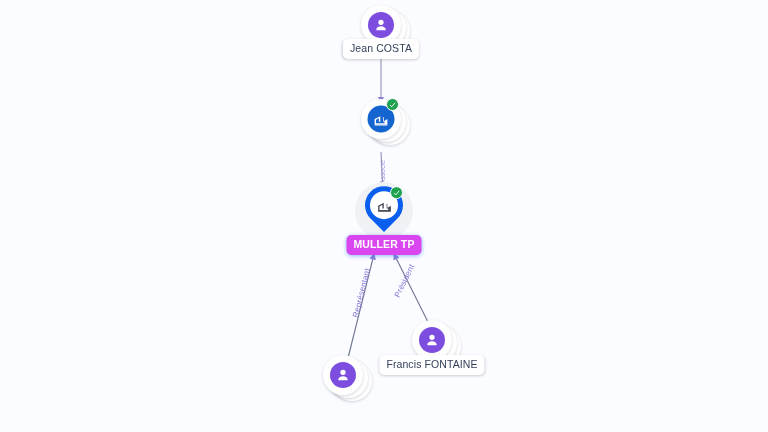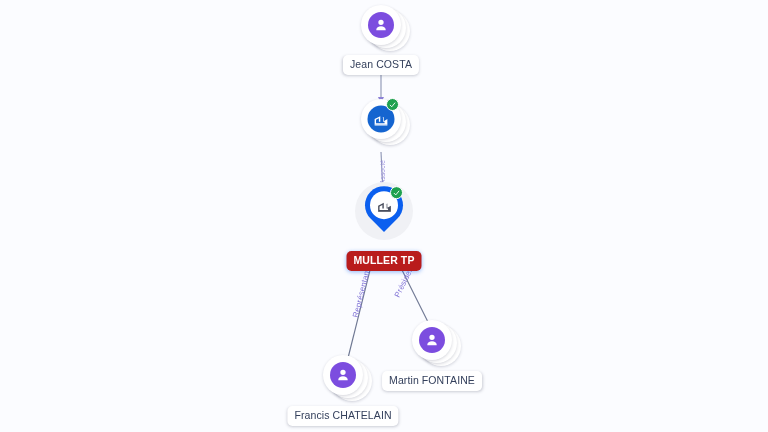--- a/index.html
+++ b/index.html
@@ -82,24 +82,23 @@
     transform: translate(-50%, 0);
     background: #ffffff;
     color: #34405c;
     font-size: 10.5px;
     line-height: 1;
     padding: 4px 7px 5px 7px;
     border-radius: 5px;
     white-space: nowrap;
     box-shadow: 0 1px 3px rgba(60,64,90,0.26);
     letter-spacing: 0.1px;
-    margin-top: 16px;
   }
   .node-label.selected {
-    background: #b91c1c;
+    background: #d946ef;
     color: #ffffff;
     font-weight: bold;
     box-shadow: 0 1px 4px rgba(11,95,239,0.45);
   }
 
   
   .halo {
     position: absolute;
     left: 0; top: 0;
     transform: translate(-50%, -50%);
@@ -230,29 +229,28 @@
       <div class="card c3"></div>
       <div class="card c2"></div>
       <div class="card c1"></div>
       <div class="avatar person">
         <svg viewBox="0 0 24 24">
             <path d="M12 12a4 4 0 100-8 4 4 0 000 8zm0 2c-4 0-7 2.2-7 4.6V20h14v-1.4c0-2.4-3-4.6-7-4.6z"></path>
           </svg>
       </div>
     </div>
   </div>
-  <div class="node-label" style="left:432px; top:355px;">Martin FONTAINE</div>
+  <div class="node-label" style="left:432px; top:355px;">Francis FONTAINE</div>
 
   <div class="node" style="left:343px; top:375px;">
     <div class="stack">
       <div class="card c3"></div>
       <div class="card c2"></div>
       <div class="card c1"></div>
       <div class="avatar person">
         <svg viewBox="0 0 24 24">
             <path d="M12 12a4 4 0 100-8 4 4 0 000 8zm0 2c-4 0-7 2.2-7 4.6V20h14v-1.4c0-2.4-3-4.6-7-4.6z"></path>
           </svg>
       </div>
     </div>
   </div>
-  <div class="node-label" style="left:343px; top:390px;">Francis CHATELAIN</div>
 
 </div>
 
 </body></html>

